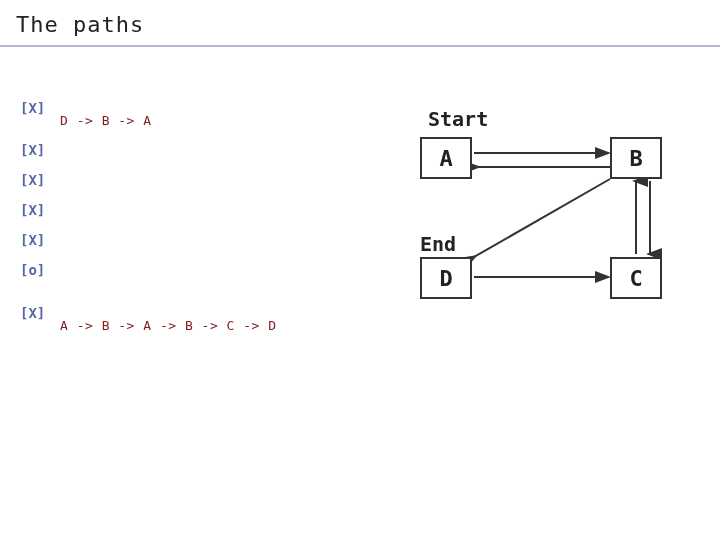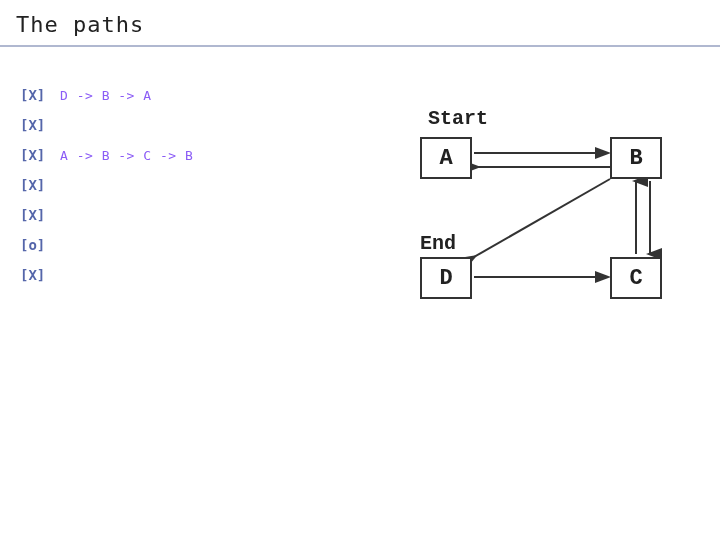--- a/index.html
+++ b/index.html
@@ -46,30 +46,30 @@
     }
 
     .path-badge {
       color: #5566aa;
       font-size: 14px;
       font-weight: bold;
       min-width: 28px;
     }
 
     .path-text {
-      color: #8b5cf6;
+      color: #7f1d1d;
       font-size: 13px;
       letter-spacing: 0.5px;
+      margin-top: 26px;
     }
 
     .diagram-area {
       flex: 0 0 300px;
       position: relative;
       height: 300px;
-      font-family: Liberation Mono, monospace;
     }
 
     
     .node {
       position: absolute;
       width: 52px;
       height: 42px;
       border: 2px solid #333;
       display: flex;
       align-items: center;
@@ -127,33 +127,33 @@
 
   <div class="path-row">
         <span class="path-badge">[X]</span>
         <span class="path-text">D -&gt; B -&gt; A</span>
       </div>
       <div class="path-row">
         <span class="path-badge">[X]</span>
       </div>
       <div class="path-row">
         <span class="path-badge">[X]</span>
-        <span class="path-text">A -&gt; B -&gt; C -&gt; B</span>
       </div>
       <div class="path-row">
         <span class="path-badge">[X]</span>
       </div>
       <div class="path-row">
         <span class="path-badge">[X]</span>
       </div>
       <div class="path-row">
         <span class="path-badge">[o]</span>
       </div>
       <div class="path-row">
         <span class="path-badge">[X]</span>
+        <span class="path-text">A -&gt; B -&gt; A -&gt; B -&gt; C -&gt; D</span>
       </div>
     </div>
 
   <div class="diagram-area">
     <span class="start-label">Start</span>
     <span class="end-label">End</span>
 
     <svg class="diagram-svg">
       <defs>
         <marker id="arrow-right" markerWidth="8" markerHeight="8" refX="6" refY="3" orient="auto">

